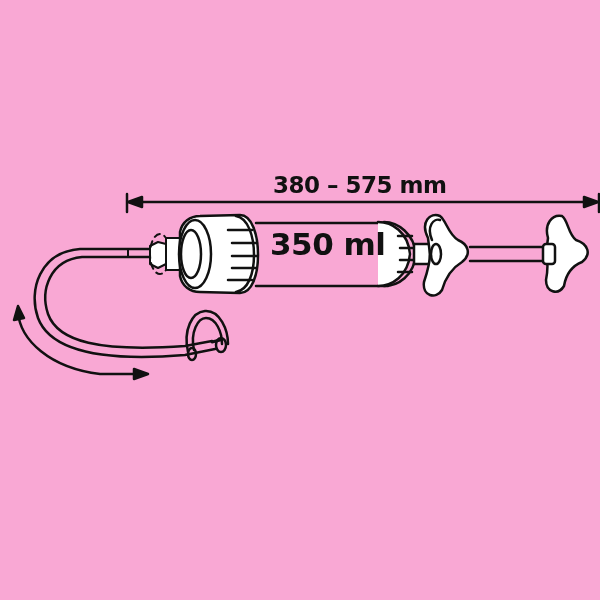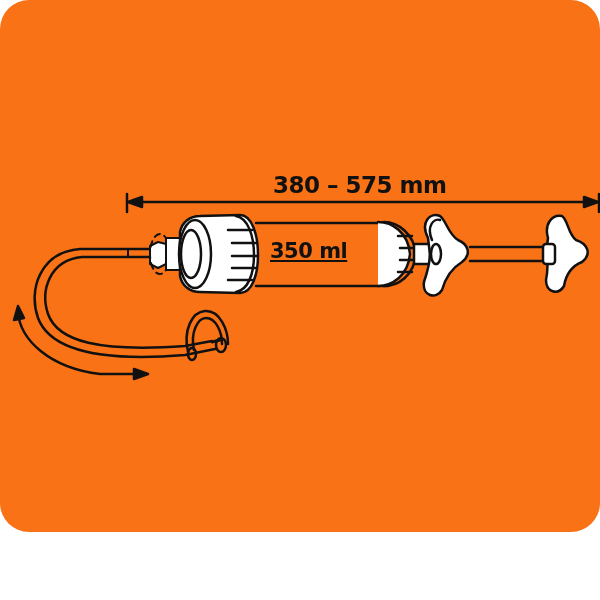--- a/index.html
+++ b/index.html
@@ -1,20 +1,20 @@
 <!DOCTYPE html>
 <html><head>
   <meta charset="utf-8">
   <style>
     html, body { margin: 0; padding: 0; background: #ffffff; }
-    .canvas { position: relative; width: 600px; height: 532px; background: #f97316; overflow: hidden; border-radius: 29px; }
+    .canvas { position: relative; width: 600px; height: 600px; background: #f9a8d4; overflow: hidden; }
     svg { position: absolute; left: 0; top: 0; }
     .label { position: absolute; font-family: "DejaVu Sans", sans-serif; font-weight: bold; color: #111111; white-space: nowrap; letter-spacing: -0.5px; }
     .len-label { left: 273px; top: 172px; font-size: 23px; }
-    .vol-label { left: 270px; top: 239px; font-size: 21px; text-decoration: underline; }
+    .vol-label { left: 270px; top: 226px; font-size: 31px; }
     .hose-label { left: 0px; top: 367px; font-size: 23px; line-height: 28px; }
   </style>
 </head>
 <body>
 
 <div class="canvas">
   <svg width="600" height="600" viewBox="0 0 600 600" fill="none" stroke="#111" stroke-linecap="round" stroke-linejoin="round">
 
     <g stroke-width="2.5">
       <line x1="127" y1="194" x2="127" y2="212"></line>

